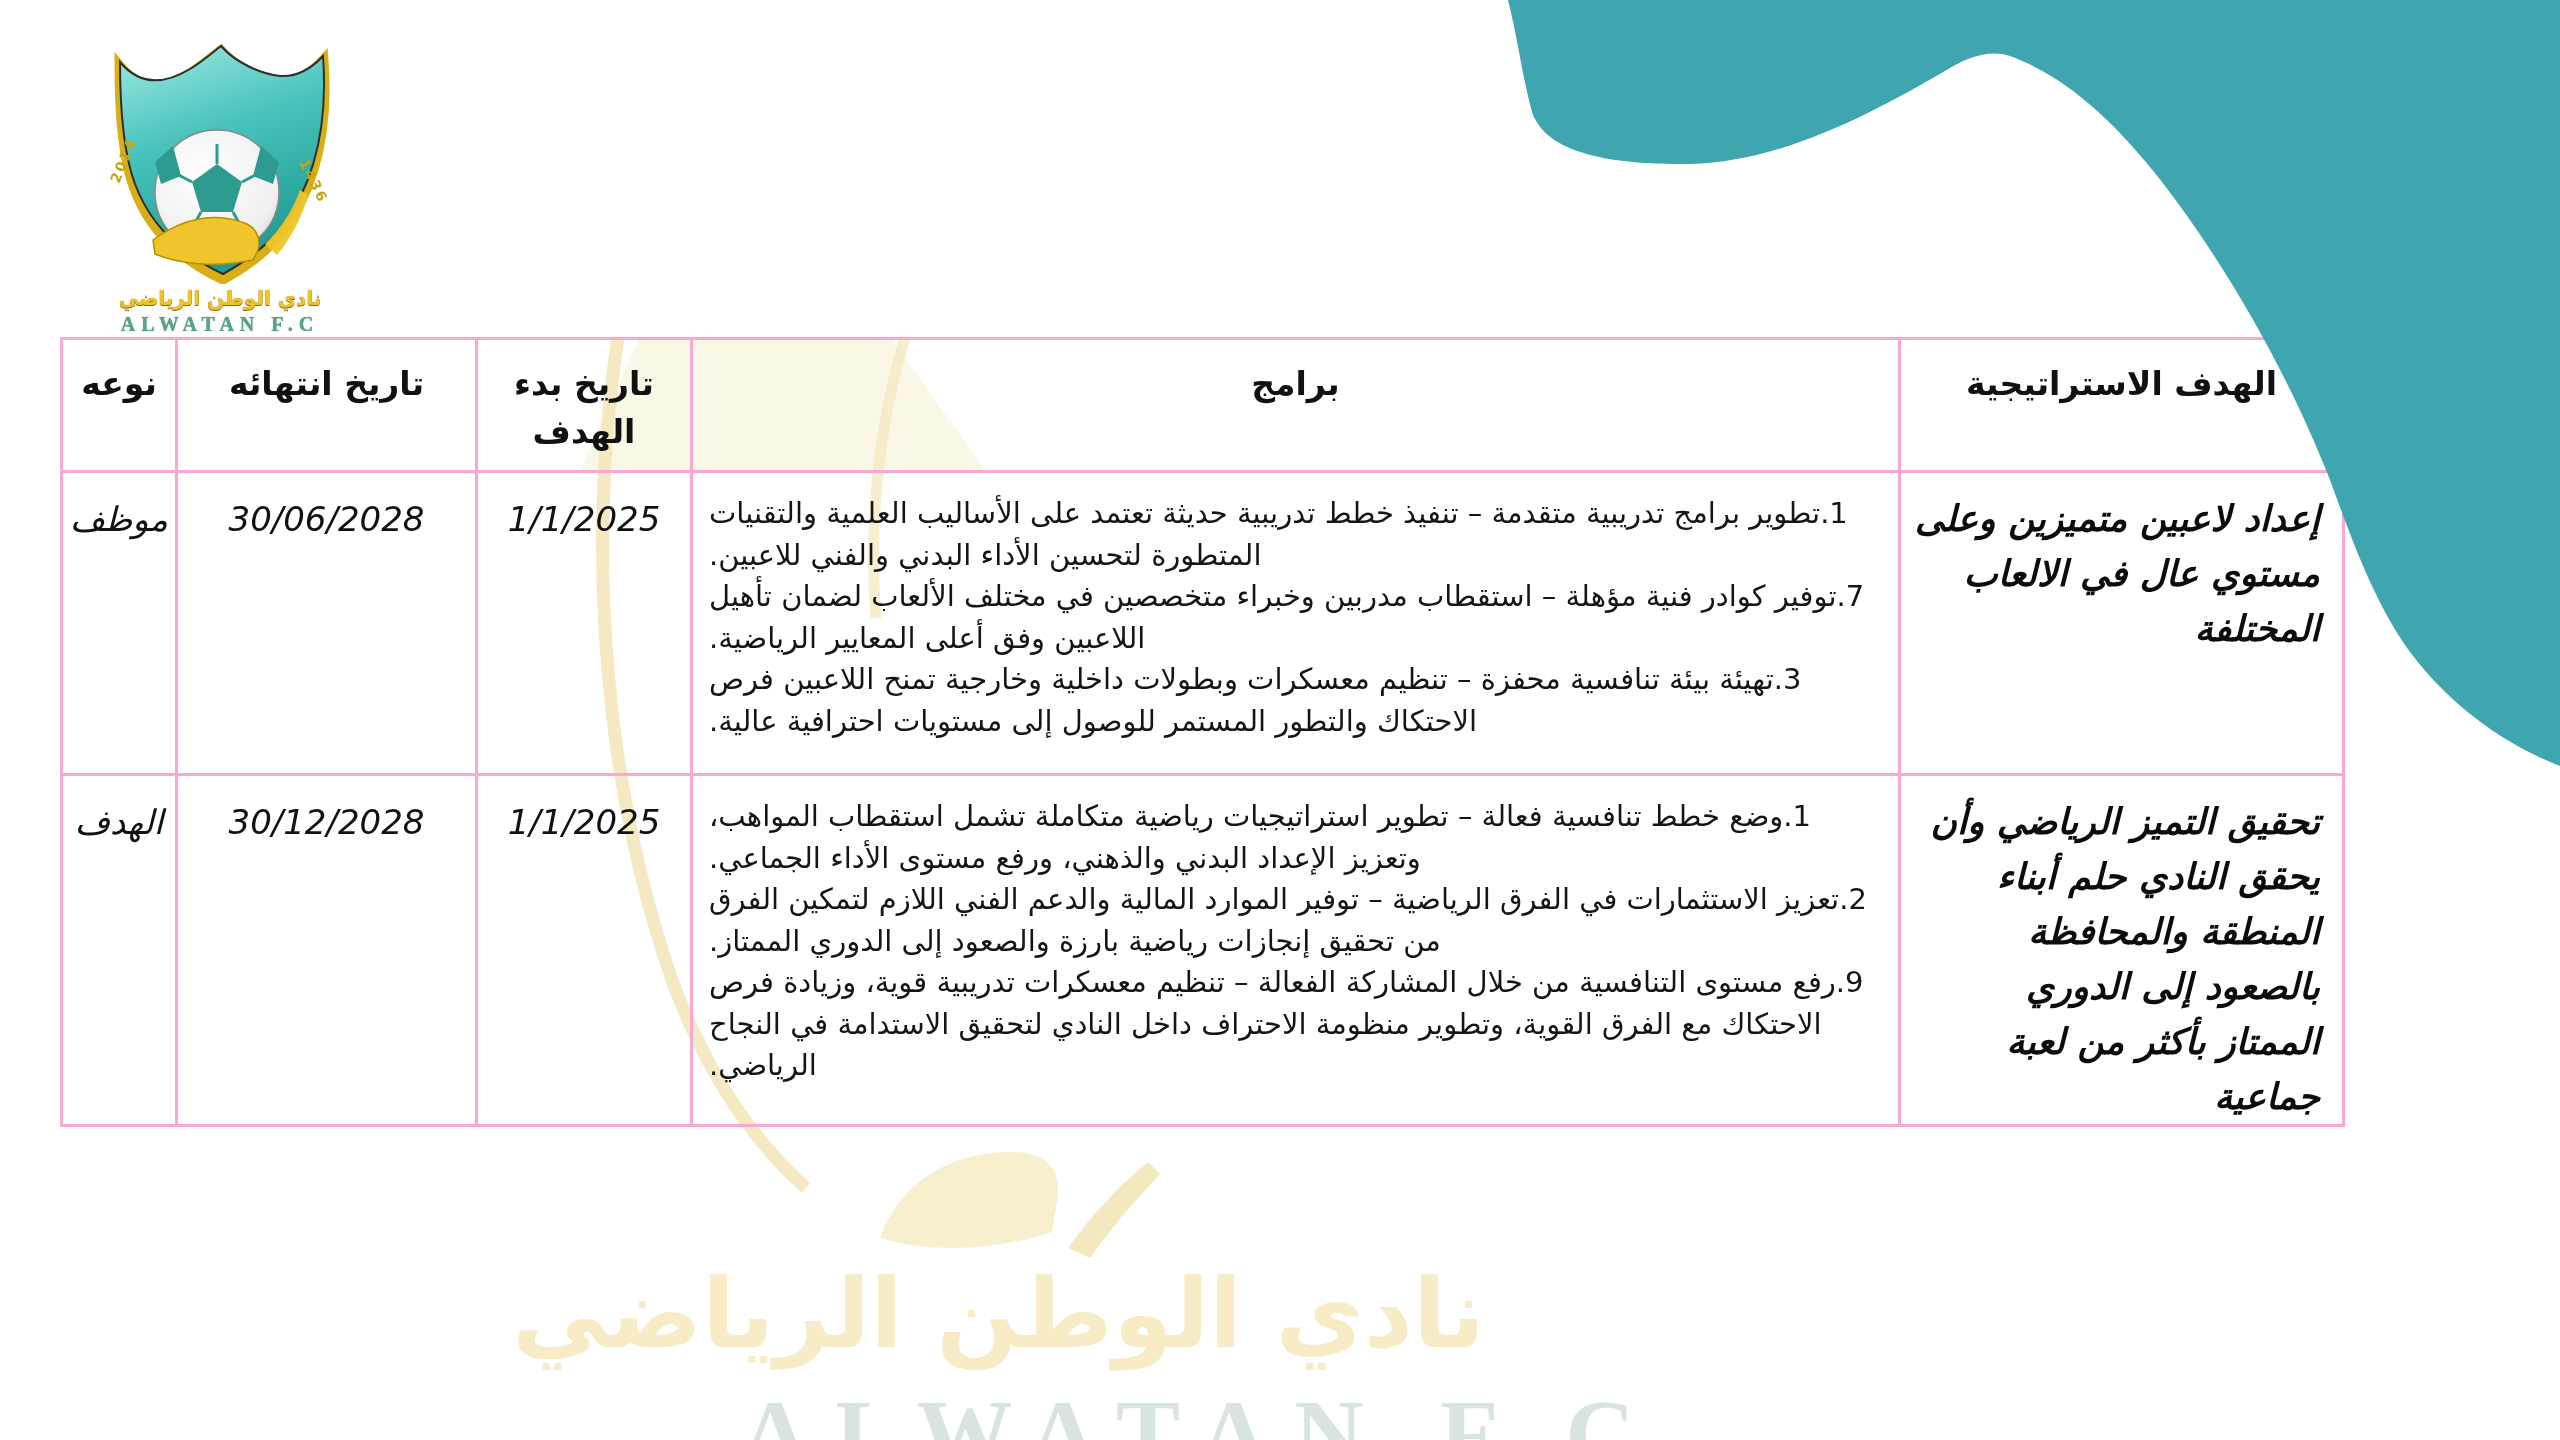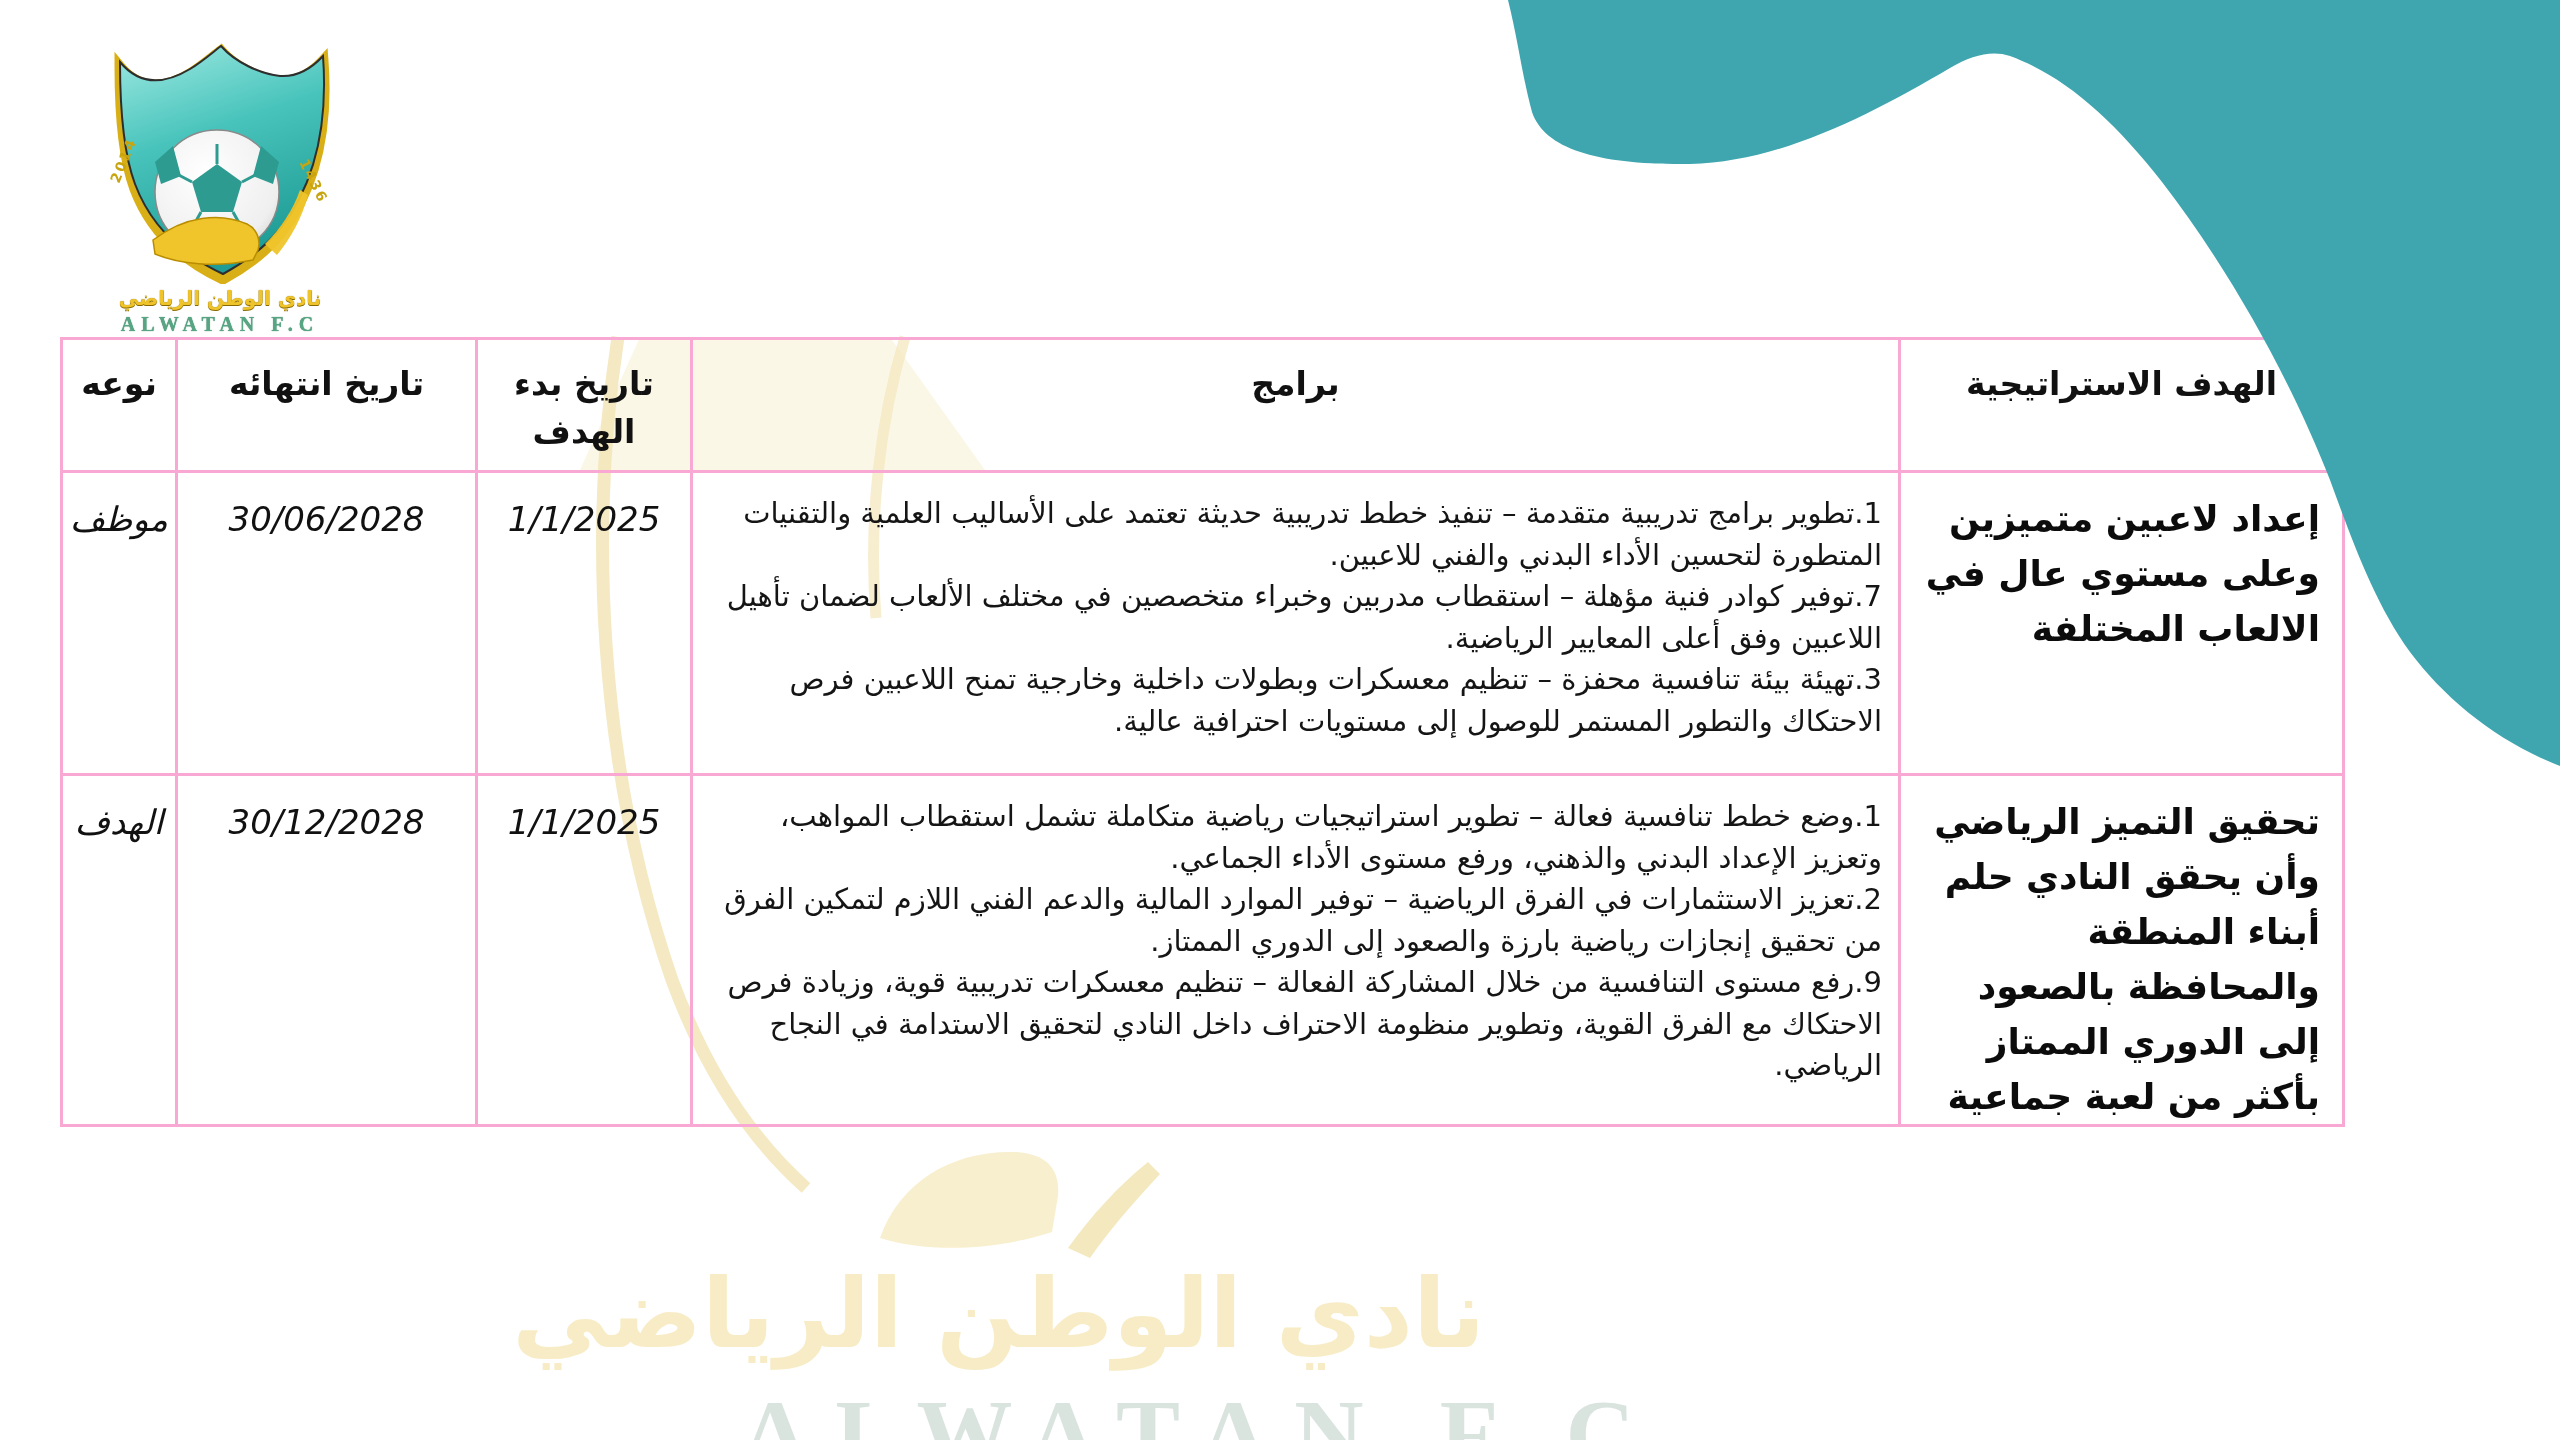--- a/index.html
+++ b/index.html
@@ -40,27 +40,27 @@
     border-collapse:collapse; table-layout:fixed; background:transparent;
     color:#111;
   }
   table.goals th, table.goals td { border:3px solid #f9a8d4; vertical-align:top; background:transparent; }
   table.goals th {
     font-size:33px; font-weight:bold; text-align:center; direction:rtl;
     padding:20px 6px 0 6px; line-height:48px;
   }
   td.cell-type, td.cell-date { font-size:34px; text-align:center; padding-top:26px; direction:rtl;font-style:italic; }
   td.cell-desc {
-    direction:rtl; font-size:29px; line-height:41.5px; text-align:right;
+    direction:rtl; font-size:29px; line-height:41.5px; text-align:left;
     padding:20px 16px 0 16px; color:#151515;
   }
   td.cell-desc p { margin:0; }
   td.cell-goal {
     direction:rtl; font-size:36px; font-weight:bold; line-height:55px;
-    text-align:right; padding:18px 22px 0 12px; color:#0c0c0c;
+    text-align:right; padding:18px 22px 0 12px; color:#0c0c0c;font-style:italic;
   }
 </style>
 </head>
 <body>
 
 <div class="canvas">
 
   <svg class="wm-svg" viewBox="0 0 2560 1440" aria-hidden="true">
     <polygon points="640,337 890,337 985,470 580,470" fill="#FAF4DF" opacity="0.75"></polygon>
     <path d="M 618 337 C 590 520 596 760 672 980 C 706 1072 752 1140 806 1188" fill="none" stroke="#F1E4B4" stroke-width="13" opacity="0.8"></path>

